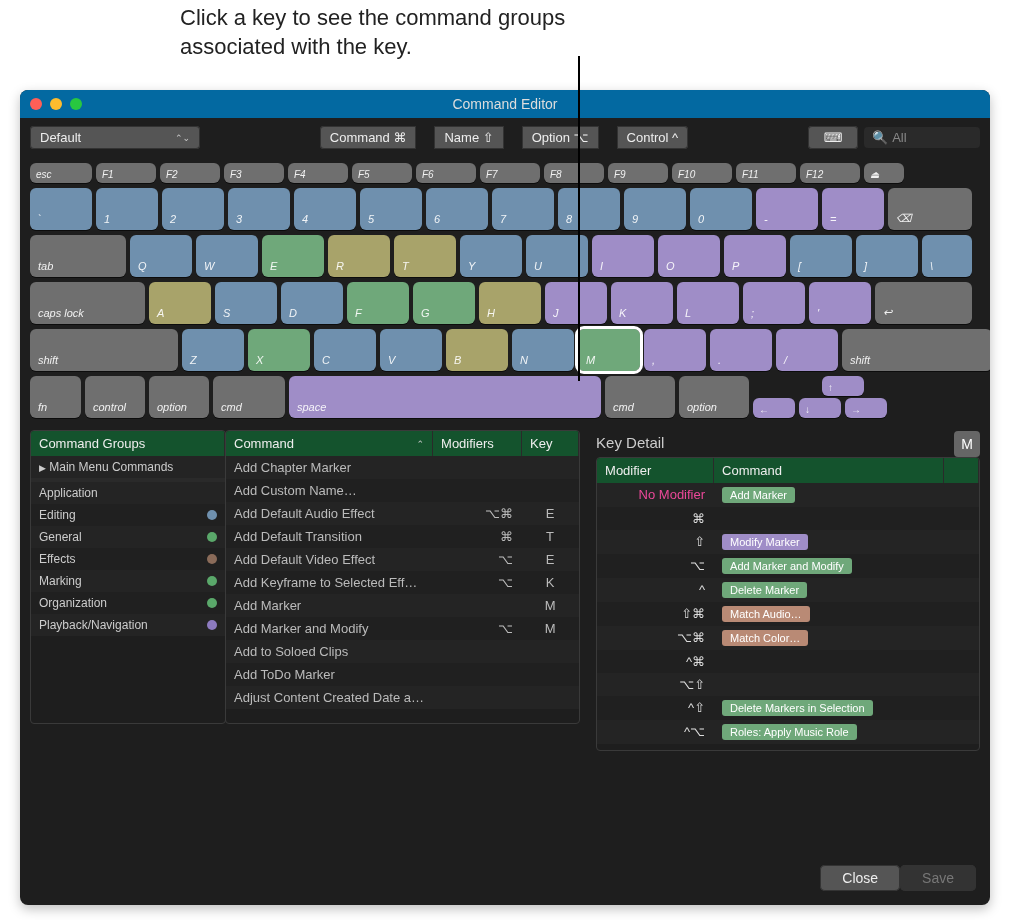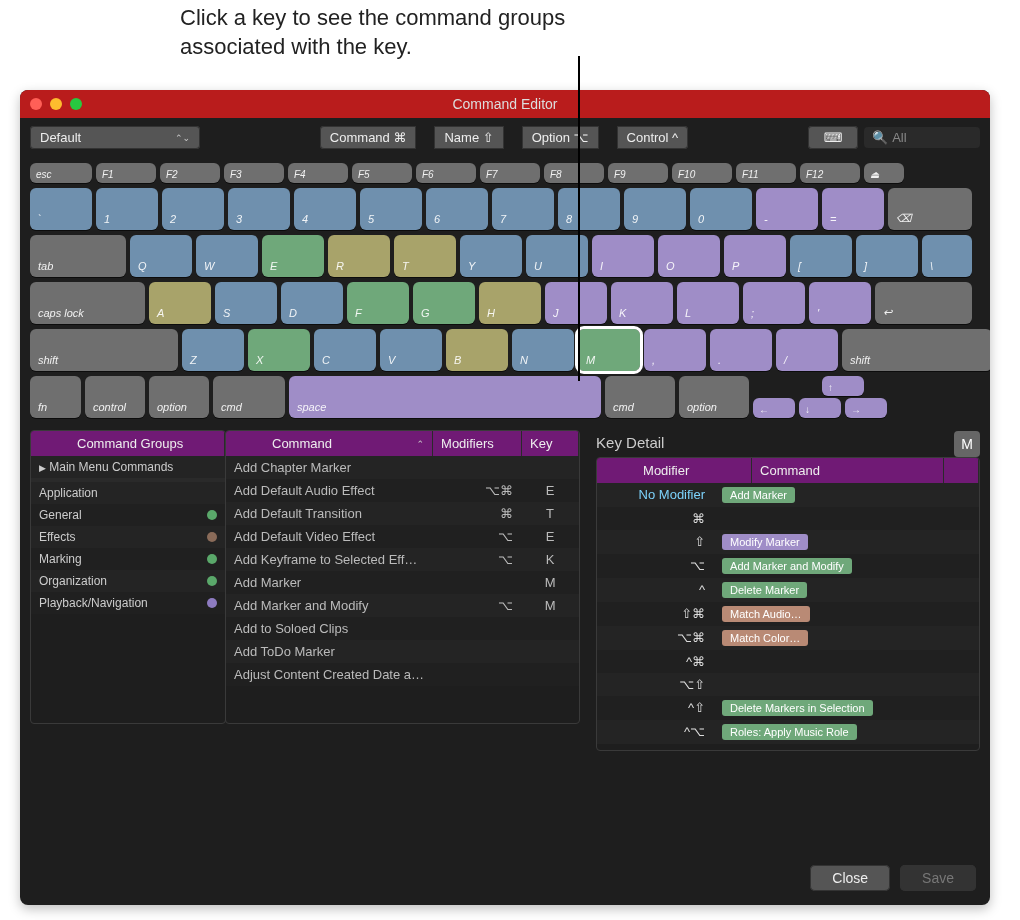--- a/index.html
+++ b/index.html
@@ -36,21 +36,21 @@
     width: 970px;
     height: 815px;
     background: #1e1e1e;
     border-radius: 8px;
     overflow: hidden;
     color: #ccc;
     box-shadow: 0 4px 12px rgba(0,0,0,.25);
   }
   .titlebar {
     height: 28px;
-    background: #b91c1c;
+    background: #0369a1;
     display: flex;
     align-items: center;
     position: relative;
   }
   .traffic-lights {
     display: flex;
     gap: 8px;
     padding-left: 10px;
   }
   .dot { width: 12px; height: 12px; border-radius: 50%; }
@@ -149,25 +149,24 @@
   .mid-table  { flex: 1; margin-right: 16px;}
   .right-group{ width: 384px; }
 
   .tbl {
     border: 1px solid #3a3a3a;
     border-radius: 4px;
     overflow: hidden;
     font-size: 13px;
   }
   .tbl .hdr {
-    background: #701a75;
+    background: #14532d;
     display: flex;
     color: #eee;
     font-weight: 500;
-    padding-left: 38px;
   }
   .tbl .hdr > div {
     padding: 5px 8px;
     border-right: 1px solid #2a2a2a;
   }
   .tbl .row {
     display: flex;
     background: #242424;
     color: #bbb;
   }
@@ -208,21 +207,20 @@
   }
   .chip.green{background:#6fa87a;color:#fff;}
   .chip.purple{background:#9f8dc7;color:#fff;}
   .chip.brown{background:#b98a75;color:#fff;}
 
   .dlg-btns {
     position:absolute;
     right:14px;
     bottom:14px;
     display:flex;
-    gap:10px;
   }
   .dlg-btn {
     background:#555;border-radius:5px;color:#eee;
     padding:5px 22px;font-size:14px;cursor:pointer;
     box-shadow: 0 0 0 1px #333 inset;
   }
   .dlg-btn.disabled{ background:#333;color:#777;}
 
   .tri { font-size:9px; color:#ccc; }
 </style>
@@ -532,20 +530,24 @@
               </div>
             <div id="groups">
                 <div class="grp-row">
                   <span><span class="tri">▶</span> Main Menu Commands</span>
                 </div>
                 <div class="subhead"></div>
                 <div class="grp-row">
                   <span>Application</span>
                 </div>
                 <div class="grp-row">
+                  <span>Editing</span>
+                  <span class="grp-dot" style="background: rgb(111, 144, 174);"></span>
+                </div>
+                <div class="grp-row">
                   <span>General</span>
                   <span class="grp-dot" style="background: rgb(90, 168, 106);"></span>
                 </div>
                 <div class="grp-row">
                   <span>Effects</span>
                   <span class="grp-dot" style="background: rgb(138, 107, 89);"></span>
                 </div>
                 <div class="grp-row">
                   <span>Marking</span>
                   <span class="grp-dot" style="background: rgb(90, 168, 106);"></span>
@@ -572,20 +574,25 @@
               <div style="width:72px">Modifiers</div>
               <div style="width:40px">Key</div>
             </div>
             <div id="cmdrows">
                 <div class="row">
                   <div style="flex:1">Add Chapter Marker</div>
                   <div style="width:72px;text-align:right"></div>
                   <div style="width:40px;text-align:center"></div>
                 </div>
                 <div class="row">
+                  <div style="flex:1">Add Custom Name…</div>
+                  <div style="width:72px;text-align:right"></div>
+                  <div style="width:40px;text-align:center"></div>
+                </div>
+                <div class="row">
                   <div style="flex:1">Add Default Audio Effect</div>
                   <div style="width:72px;text-align:right">⌥⌘</div>
                   <div style="width:40px;text-align:center">E</div>
                 </div>
                 <div class="row">
                   <div style="flex:1">Add Default Transition</div>
                   <div style="width:72px;text-align:right">⌘</div>
                   <div style="width:40px;text-align:center">T</div>
                 </div>
                 <div class="row">
@@ -635,21 +642,21 @@
         <div class="key-badge">M</div>
       </div>
       <div class="tbl" style="height:292px;">
         <div class="hdr">
           <div style="width:100px">Modifier</div>
           <div style="flex:1">Command</div>
           <div style="width:18px"></div>
         </div>
         <div id="kdrows">
             <div class="row">
-              <div style="width:100px;text-align:right;color:#7dd3fc">No Modifier</div>
+              <div style="width:100px;text-align:right;color:#ec4899">No Modifier</div>
               <div style="flex:1"><span class="chip green">Add Marker</span></div>
               <div style="width:18px"></div>
             </div>
             <div class="row">
               <div style="width:100px;text-align:right;color:#ddd">⌘</div>
               <div style="width:18px"></div>
             </div>
             <div class="row">
               <div style="width:100px;text-align:right;color:#ddd">⇧</div>
               <div style="flex:1"><span class="chip purple">Modify Marker</span></div>

